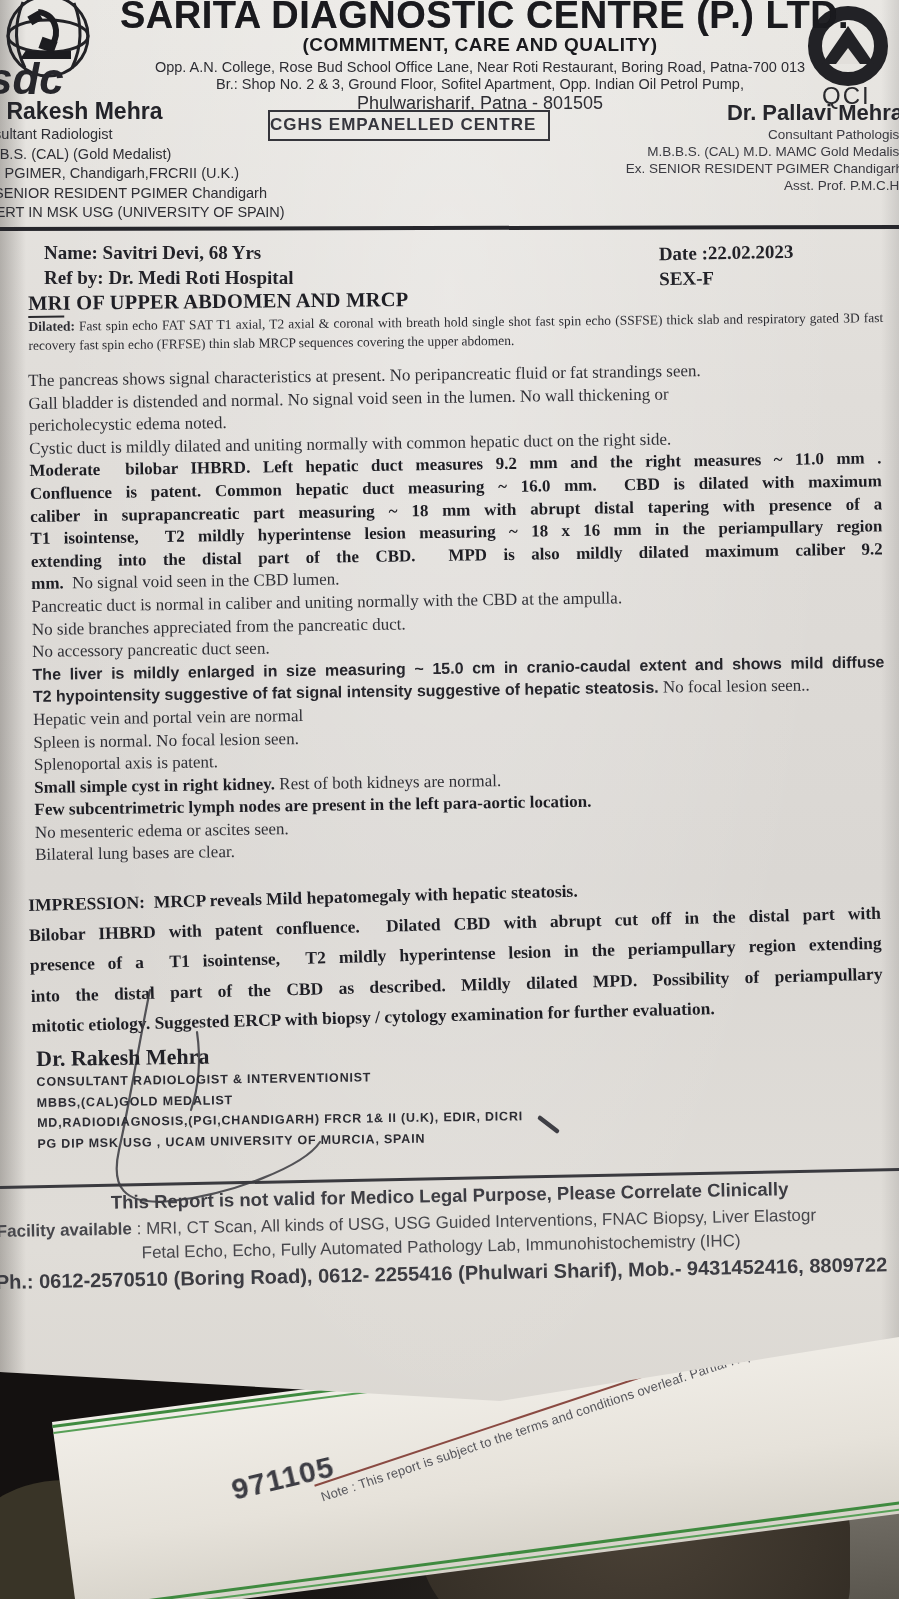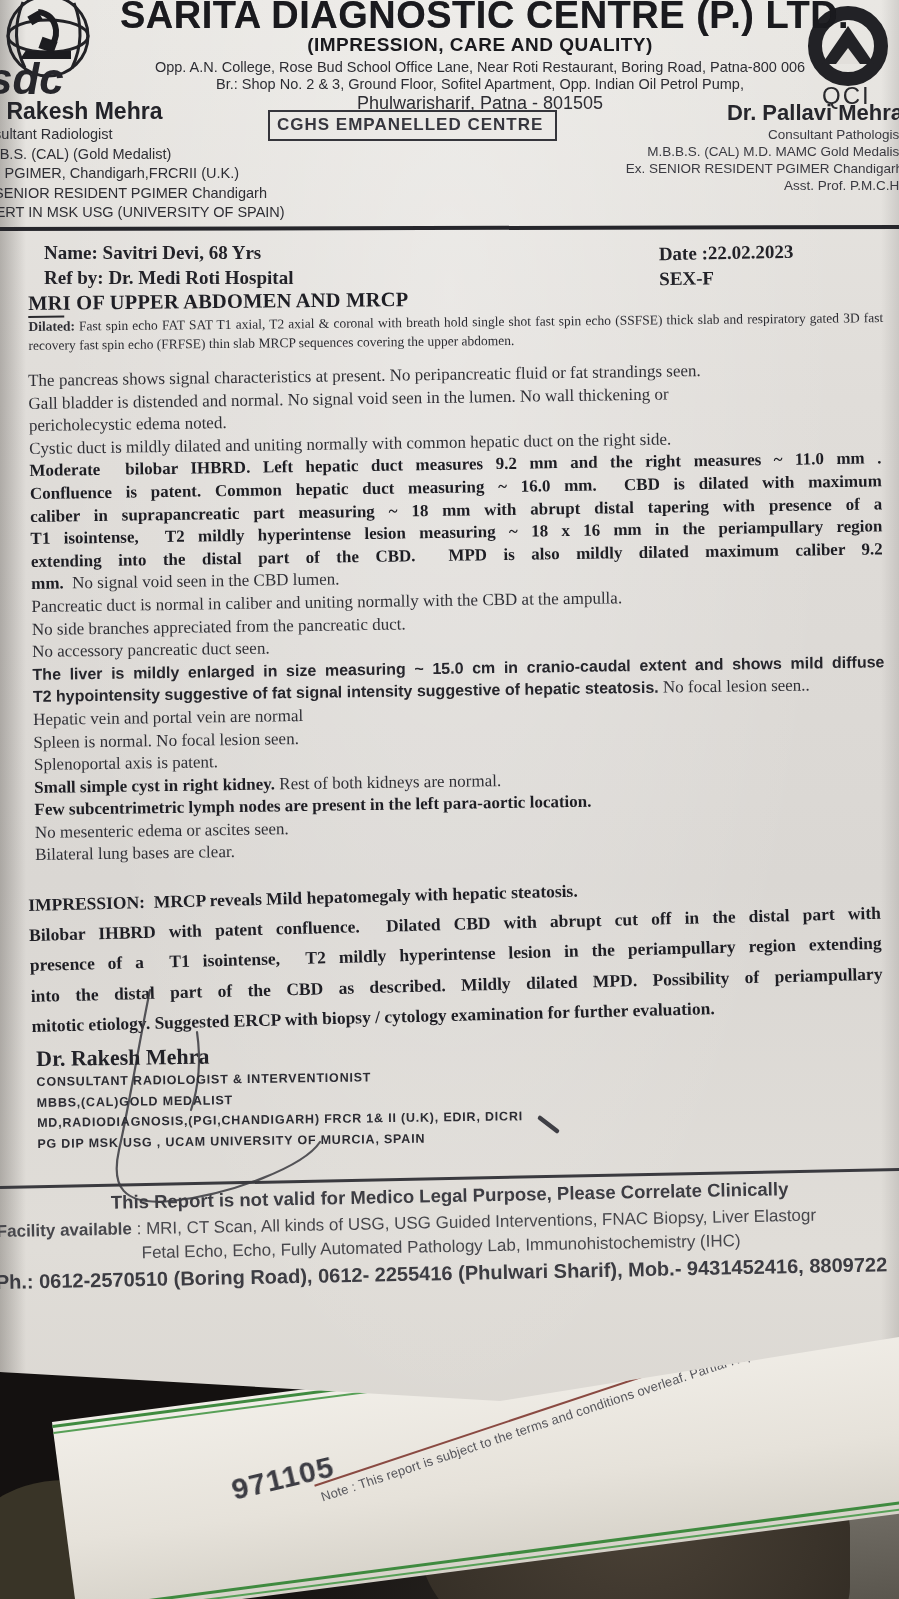--- a/index.html
+++ b/index.html
@@ -54,21 +54,21 @@
   .logo-sdc{position:absolute;left:-14px;top:-6px;}
   .logo-qci{position:absolute;left:798px;top:2px;}
 
   
   .doc-left{position:absolute;left:-14px;top:98px;color:#232329;}
   .doc-left .doc-name{font-size:23px;font-weight:bold;}
   .doc-left .doc-line{font-size:14.5px;line-height:19.5px;color:#2e2e34;}
   .doc-right{position:absolute;right:-4px;top:100px;text-align:right;color:#3a3a41;}
   .doc-right .doc-name{font-size:22px;font-weight:bold;color:#26262c;}
   .doc-right .doc-line{font-size:13.5px;line-height:17px;}
-  .cghs-box{position:absolute;left:268px;top:110px;border:2.5px solid #35353b;padding:3px 12px 4px 7px;
+  .cghs-box{position:absolute;left:268px;top:110px;border:2.5px solid #35353b;padding:3px 12px 4px 0;
     font-size:17px;font-weight:bold;letter-spacing:1px;color:#36363e;white-space:nowrap;}
 
   .rule1{position:absolute;left:0;top:226px;width:899px;height:3.5px;background:#26262b;transform:rotate(-.12deg);}
 
   
   .patient{position:absolute;left:44px;top:240px;width:860px;}
   .pt{font-size:19px;font-weight:bold;line-height:25px;color:#232329;}
   .pt-right{position:absolute;left:615px;top:0;transform:rotate(-1deg);}
 
   
@@ -149,22 +149,22 @@
 
     <svg class="logo-qci" width="100" height="108" viewBox="0 0 100 108">
       <circle cx="50" cy="44" r="33" fill="none" stroke="#222226" stroke-width="14"></circle>
       <polygon points="50,24 24,62 76,62" fill="#222226"></polygon>
       <polygon points="50,46 38,62 62,62" fill="#e2dfdb"></polygon>
       <text x="24" y="102" font-family="Liberation Sans, sans-serif" font-size="24" letter-spacing="2" fill="#2a2a2e">QCI</text>
     </svg>
 
     <div class="hdr">
       <div class="hdr-title">SARITA DIAGNOSTIC CENTRE (P.) LTD.</div>
-      <div class="hdr-tag">(IMPRESSION, CARE AND QUALITY)</div>
-      <div class="hdr-a1">Opp. A.N. College, Rose Bud School Office Lane, Near Roti Restaurant, Boring Road, Patna-800 006</div>
+      <div class="hdr-tag">(COMMITMENT, CARE AND QUALITY)</div>
+      <div class="hdr-a1">Opp. A.N. College, Rose Bud School Office Lane, Near Roti Restaurant, Boring Road, Patna-700 013</div>
       <div class="hdr-a2">Br.: Shop No. 2 &amp; 3, Ground Floor, Sofitel Apartment, Opp. Indian Oil Petrol Pump,</div>
       <div class="hdr-a3">Phulwarisharif, Patna - 801505</div>
     </div>
 
     <div class="doc-left">
       <div class="doc-name">r. Rakesh Mehra</div>
       <div>
           <div class="doc-line">nsultant Radiologist</div>
           <div class="doc-line">B.B.S. (CAL) (Gold Medalist)</div>
           <div class="doc-line">D. PGIMER, Chandigarh,FRCRII (U.K.)</div>

